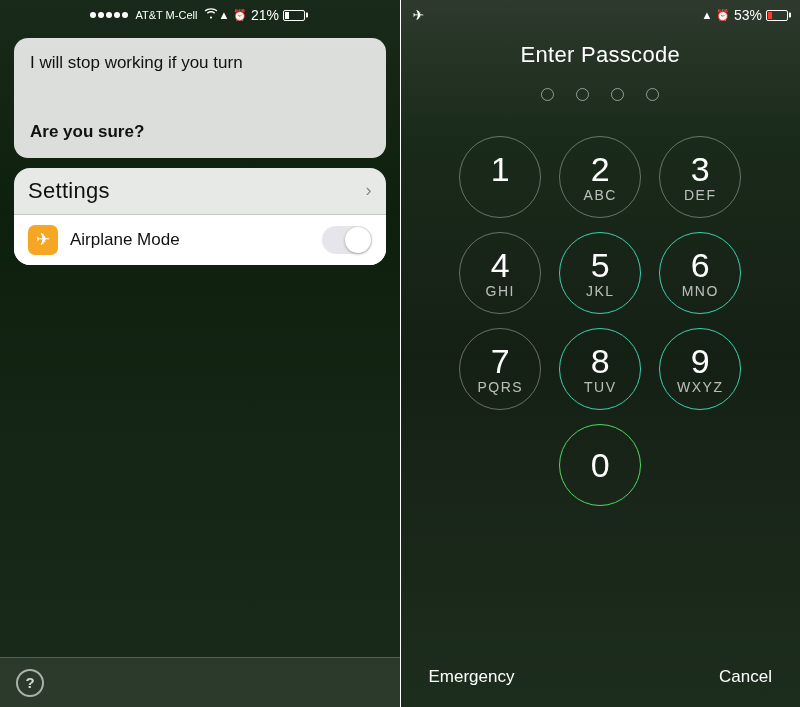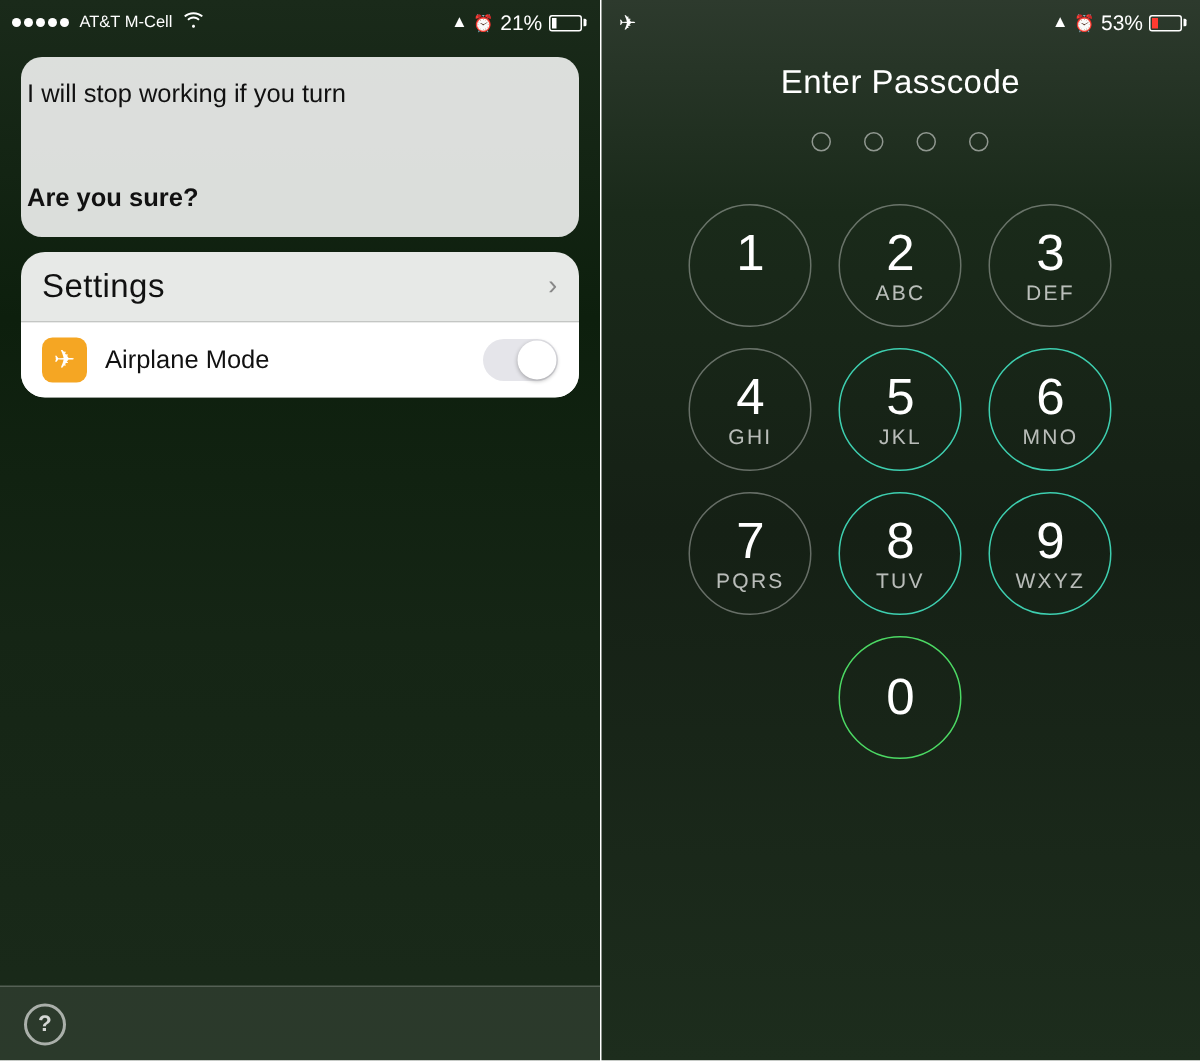--- a/index.html
+++ b/index.html
@@ -16,21 +16,21 @@
       width: 400px;
       height: 707px;
       background: linear-gradient(180deg, #1a2a1a 0%, #0d1f0d 30%, #152515 60%, #1a2a1a 100%);
       display: flex;
       flex-direction: column;
       position: relative;
     }
 
     .left-status-bar {
       display: flex;
-      justify-content: space-between;
+      justify-content: center;
       align-items: center;
       padding: 6px 12px 4px 8px;
       height: 28px;
     }
 
     .status-left {
       display: flex;
       align-items: center;
       gap: 4px;
     }
@@ -104,21 +104,21 @@
       background: white;
       height: 100%;
       width: 21%;
     }
 
     
     .siri-message {
       background: rgba(255,255,255,0.85);
       margin: 10px 14px 0 14px;
       border-radius: 14px;
-      padding: 14px 4px;
+      padding: 14px 16px;
     }
 
     .siri-message-text {
       font-size: 17px;
       color: #111;
       line-height: 1.35;
     }
 
     .siri-message-text strong {
       font-weight: 700;
@@ -503,13 +503,17 @@
       </div>
     </div>
 
     <div class="keypad-row">
       <div class="key-btn green">
         <span class="key-num">0</span>
       </div>
     </div>
   </div>
 
+  <div class="keypad-bottom">
+    <button class="bottom-btn">Emergency</button>
+    <button class="bottom-btn">Cancel</button>
+  </div>
 </div>
 
 </body></html>

